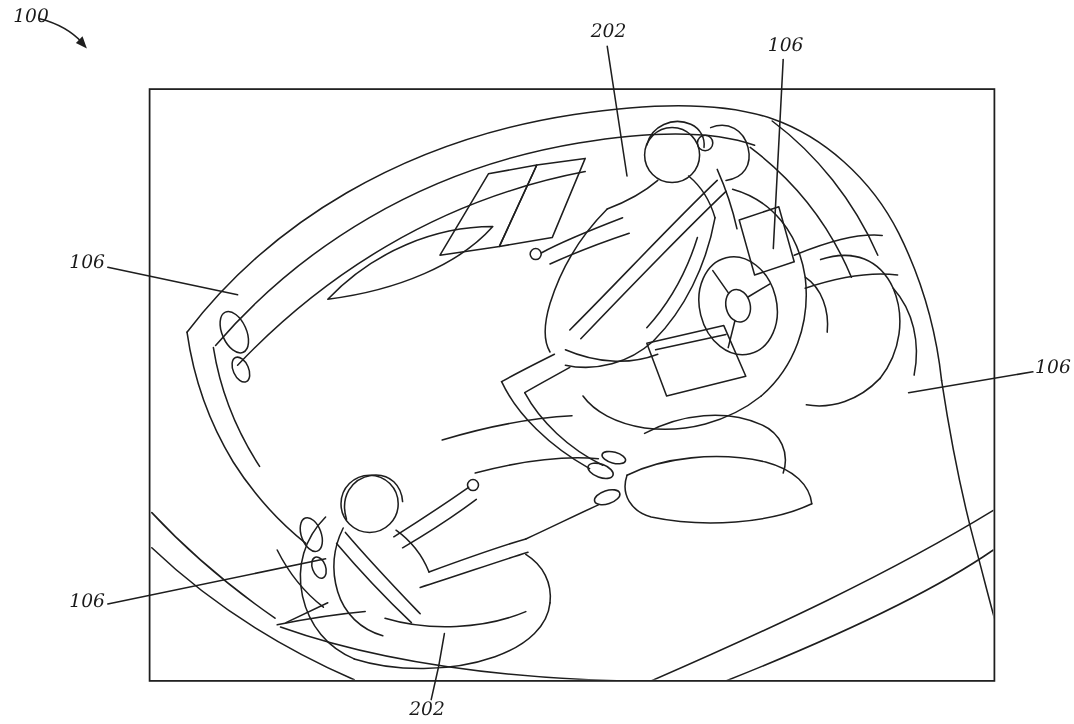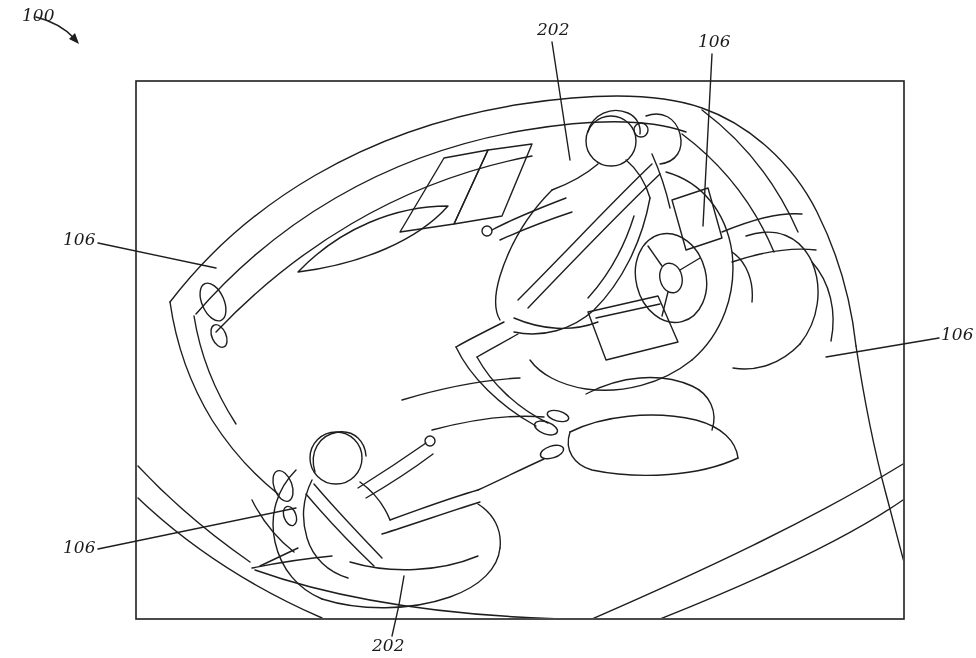--- a/index.html
+++ b/index.html
@@ -44,21 +44,21 @@
     color: #1a1a1a;
     white-space: nowrap;
     user-select: none;
   }
 </style>
 </head>
 <body>
 
 <div class="canvas">
 
-  <div class="ref-label" style="left:22px; top:7px;">100</div>
+  <div class="ref-label" style="left:12px; top:7px;">100</div>
   <div class="ref-label" style="left:537px; top:21px;">202</div>
   <div class="ref-label" style="left:698px; top:33px;">106</div>
   <div class="ref-label" style="left:63px; top:231px;">106</div>
   <div class="ref-label" style="left:941px; top:326px;">106</div>
   <div class="ref-label" style="left:63px; top:539px;">106</div>
   <div class="ref-label" style="left:372px; top:637px;">202</div>
 
   <svg class="fig-svg" width="976" height="658" viewBox="0 0 976 658">
     <defs>
       <clipPath id="frameClip">

